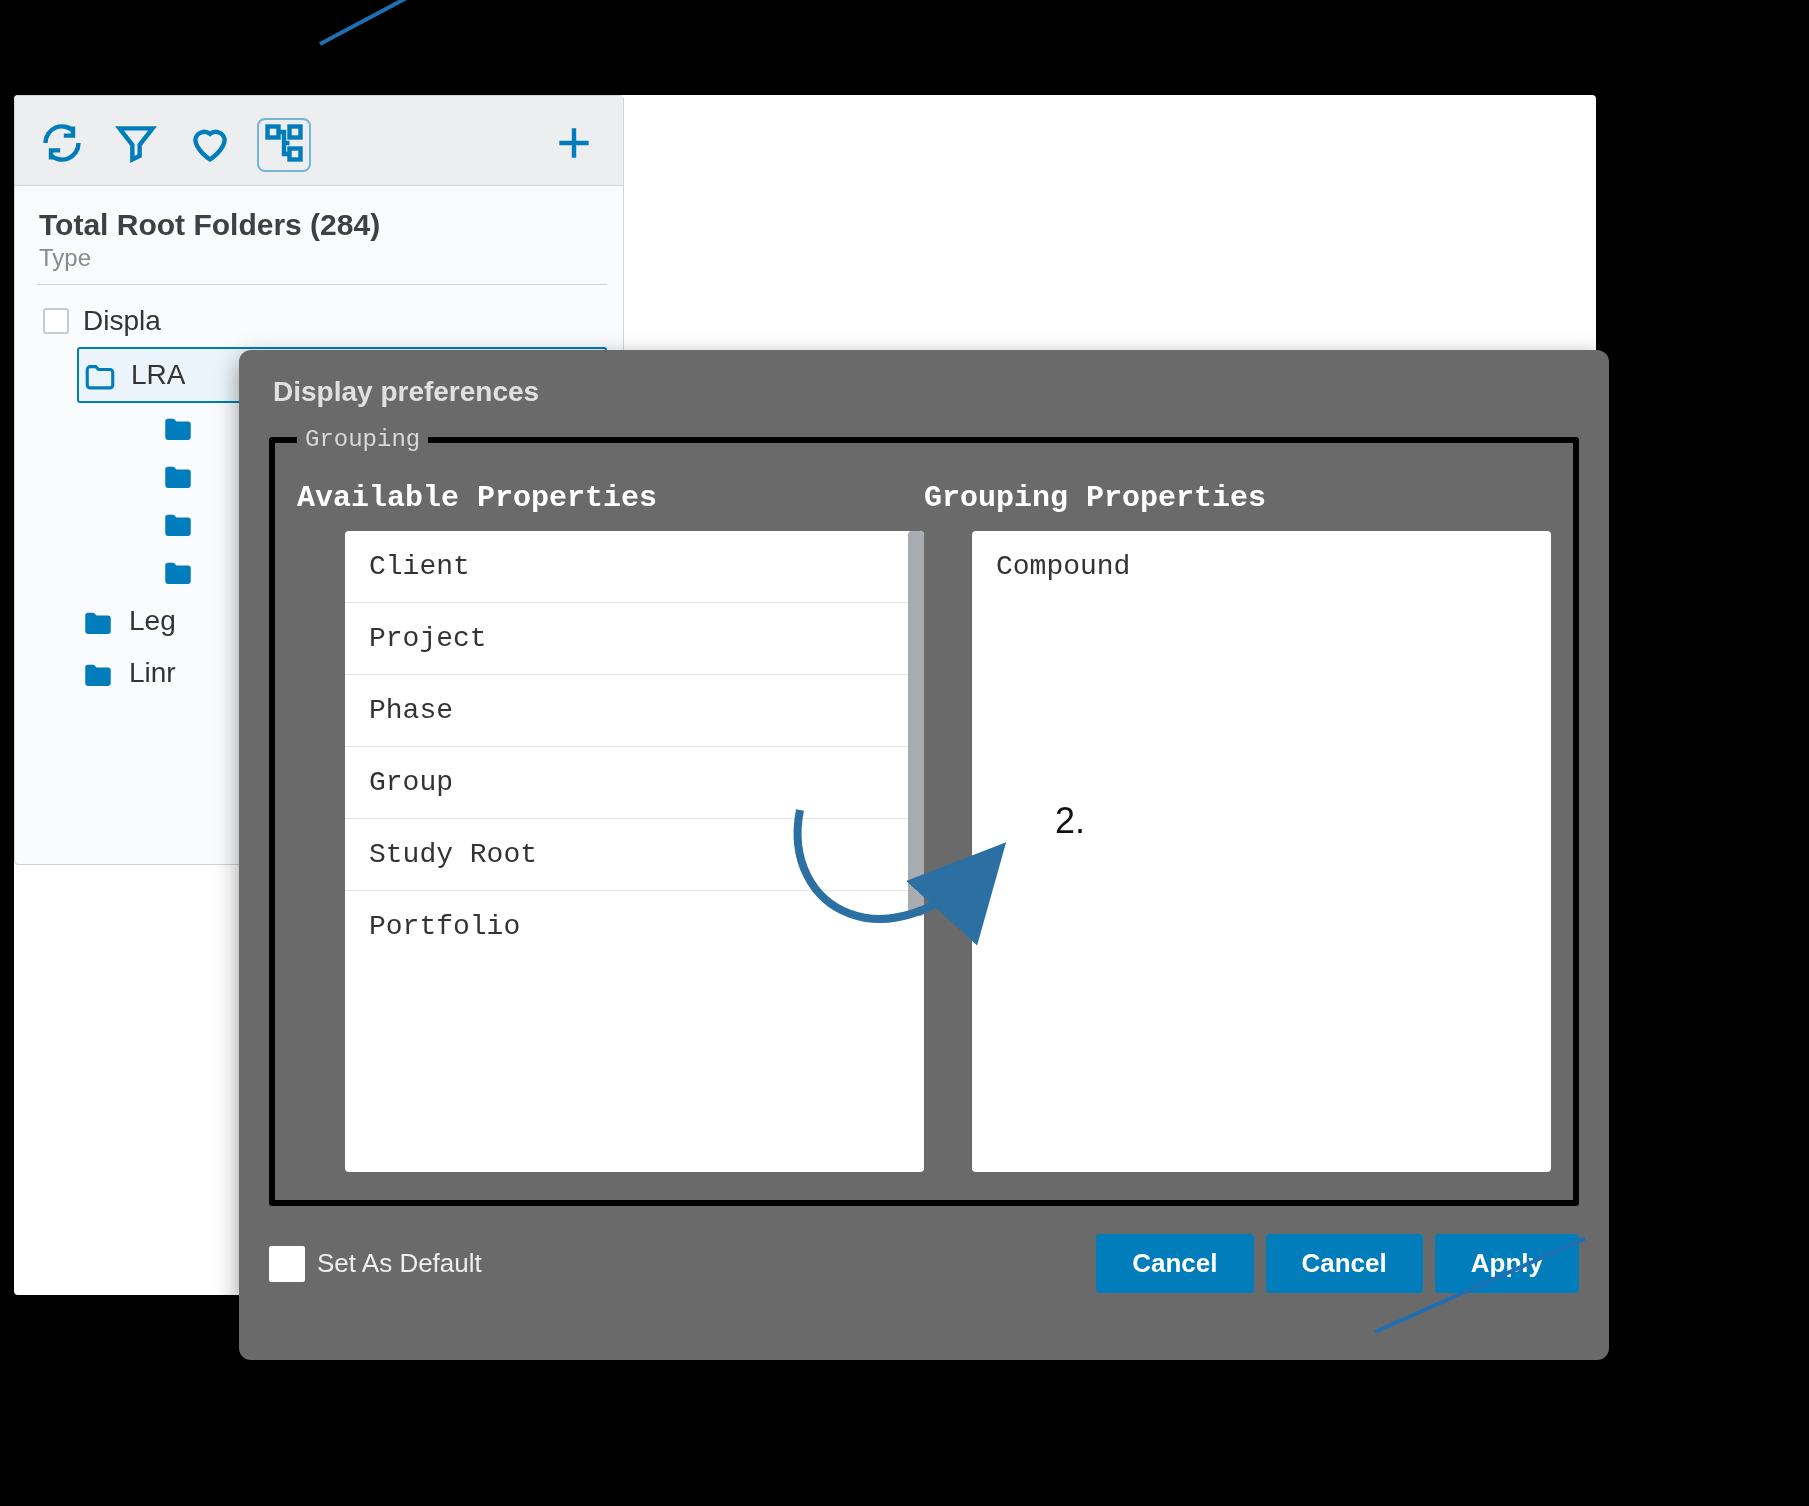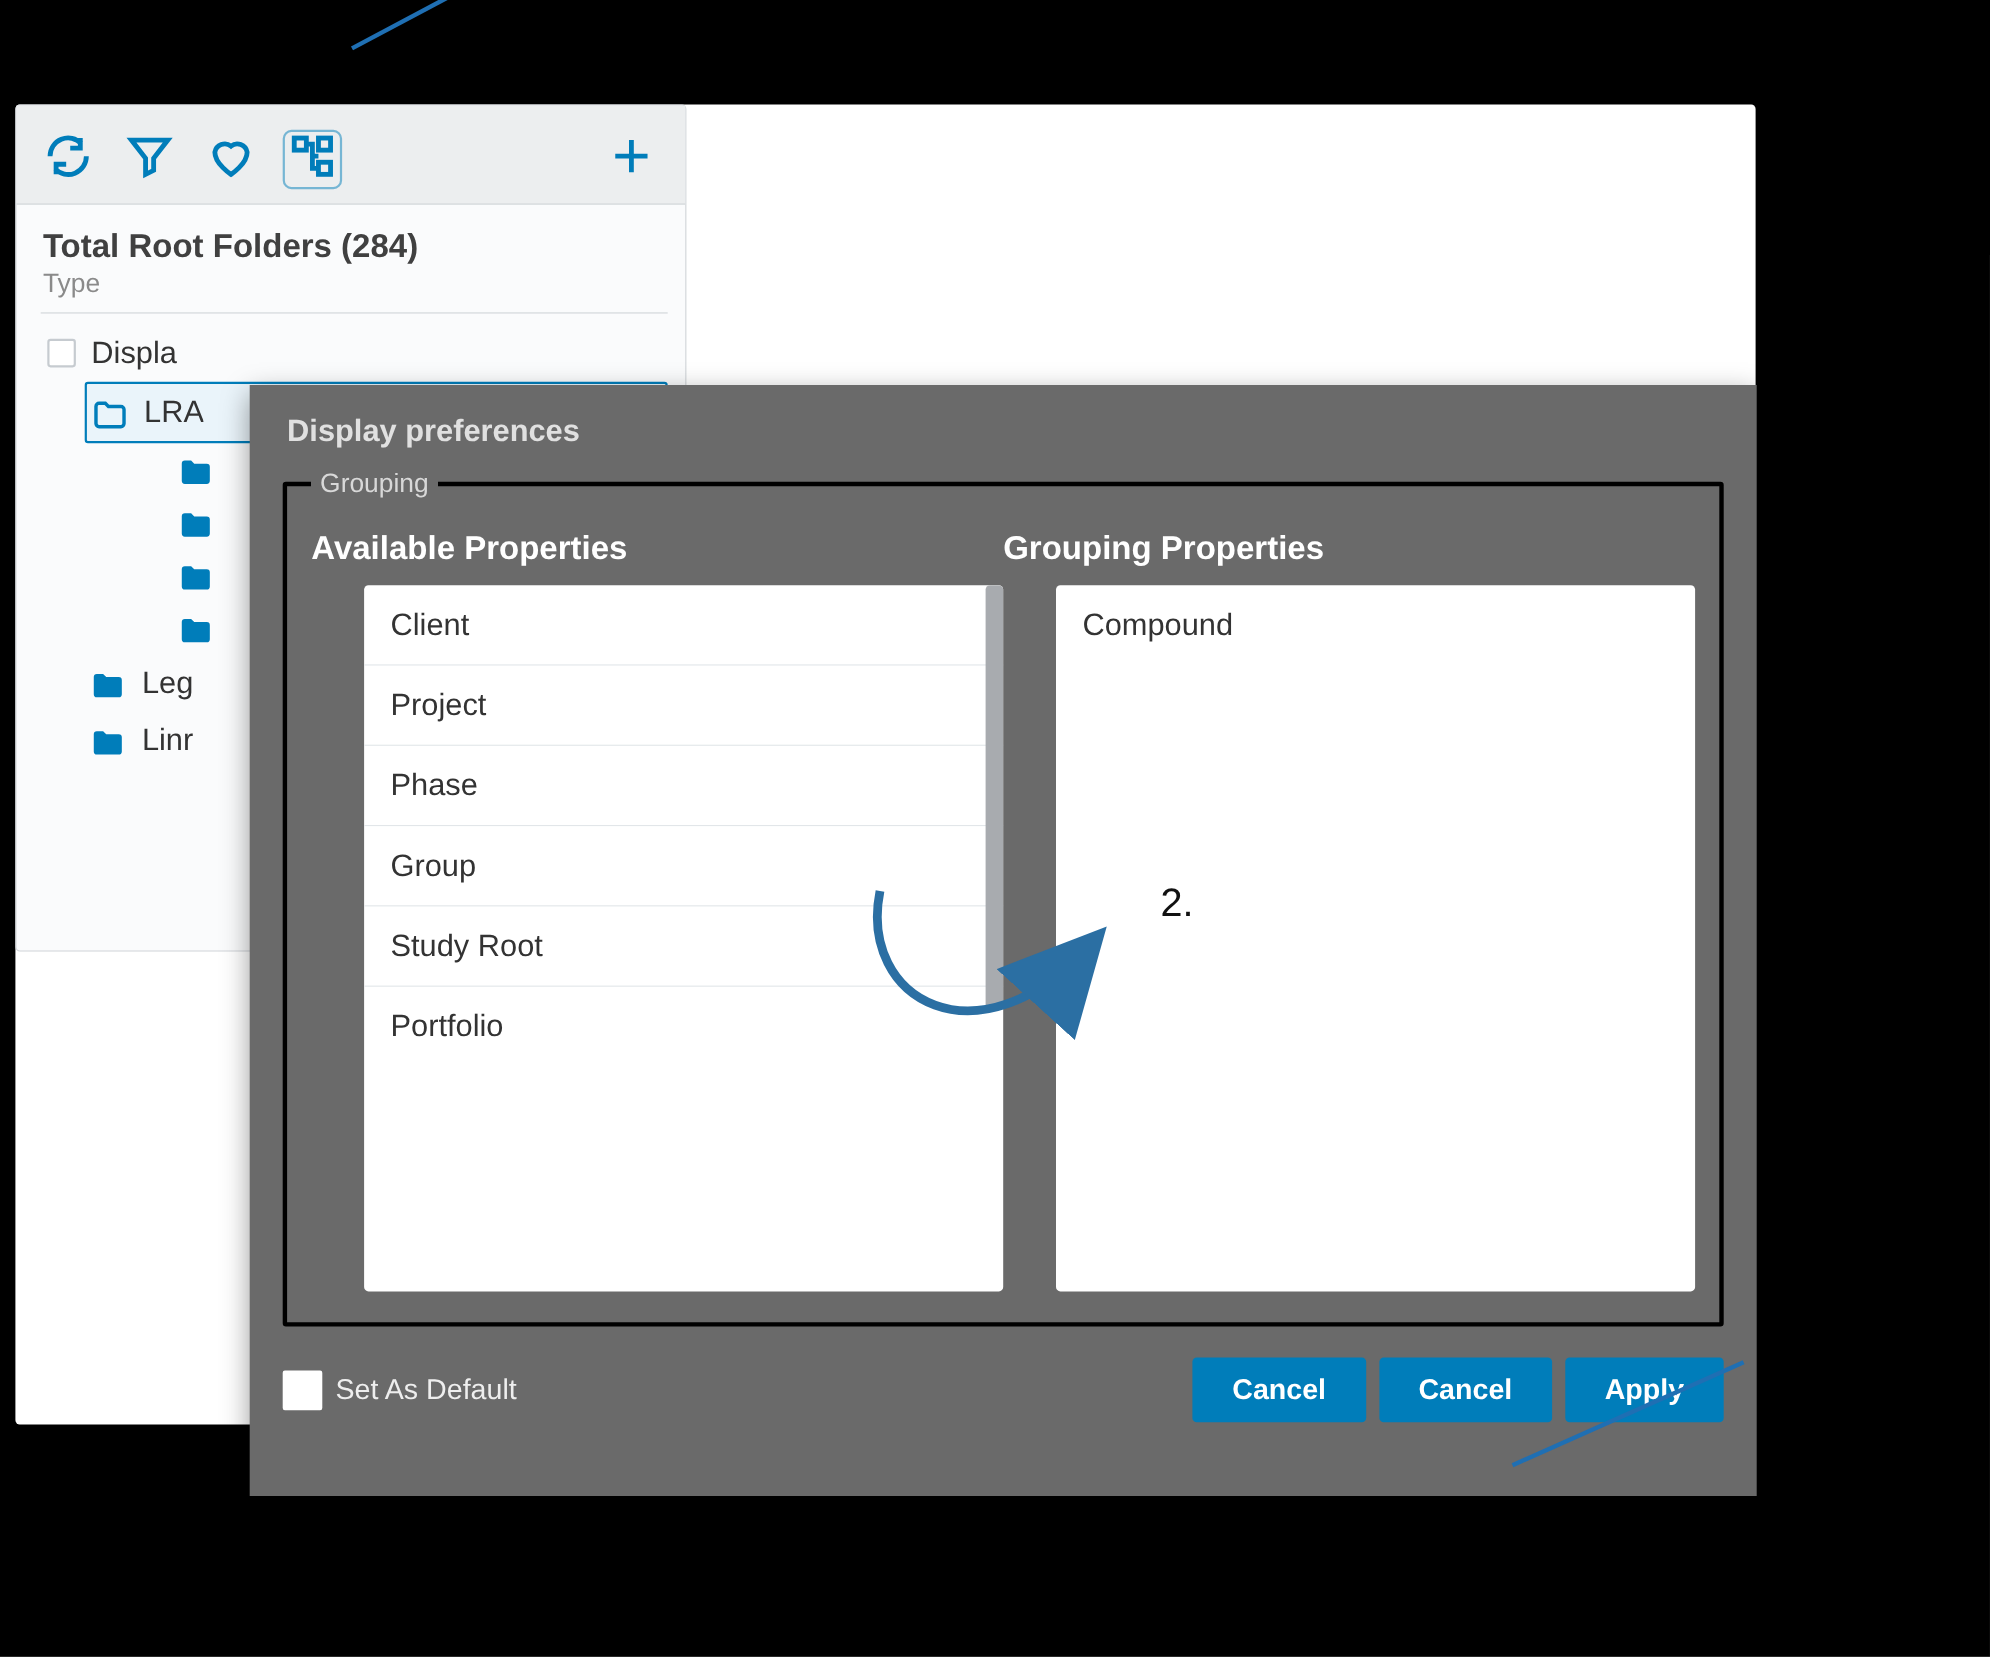--- a/index.html
+++ b/index.html
@@ -76,34 +76,35 @@
     background:#eaf4fa;border-radius:3px;margin-left:40px;padding-left:4px;
   }
   .folder-ico{width:34px;height:28px}
   .folder-ico.outline svg{stroke:var(--blue);fill:#eaf4fa;stroke-width:2.2}
   .folder-ico.solid svg{fill:var(--blue);stroke:none}
   .truncate{white-space:nowrap;overflow:hidden;text-overflow:clip}
 
   
   .dialog{
     position:absolute;
-    left:227px;top:350px;
+    left:239px;top:350px;
     width:1370px;height:1010px;
     background:var(--panel-grey);
     color:#ececec;
     padding:26px 30px 24px 30px;
-    border-radius:0;
+    border-radius:12px;
     box-shadow:0 8px 24px rgba(0,0,0,.4);
   }
   .dialog-title{font-size:28px;color:#e0e0e0;font-weight:600;margin:0 0 18px 4px}
   fieldset.group{
-    border:4px solid #000000;border-radius:3px;
+    border:6px solid #000000;border-radius:3px;
     padding:18px 22px 28px;margin:0;
     height:780px;
     position:relative;
+    font-family:Liberation Mono, monospace;
   }
   fieldset.group>legend{padding:0 8px;color:#d8d8d8;font-size:24px}
   .cols{display:flex;height:100%}
   .col{flex:1;display:flex;flex-direction:column}
   .col h3{margin:10px 0 16px;color:#fff;font-size:30px;font-weight:700}
   .list{
     background:#fff;color:#333;border-radius:4px;
     overflow:hidden;flex:1;position:relative;margin-left:48px;
   }
   .list.scroll{overflow-y:auto}

